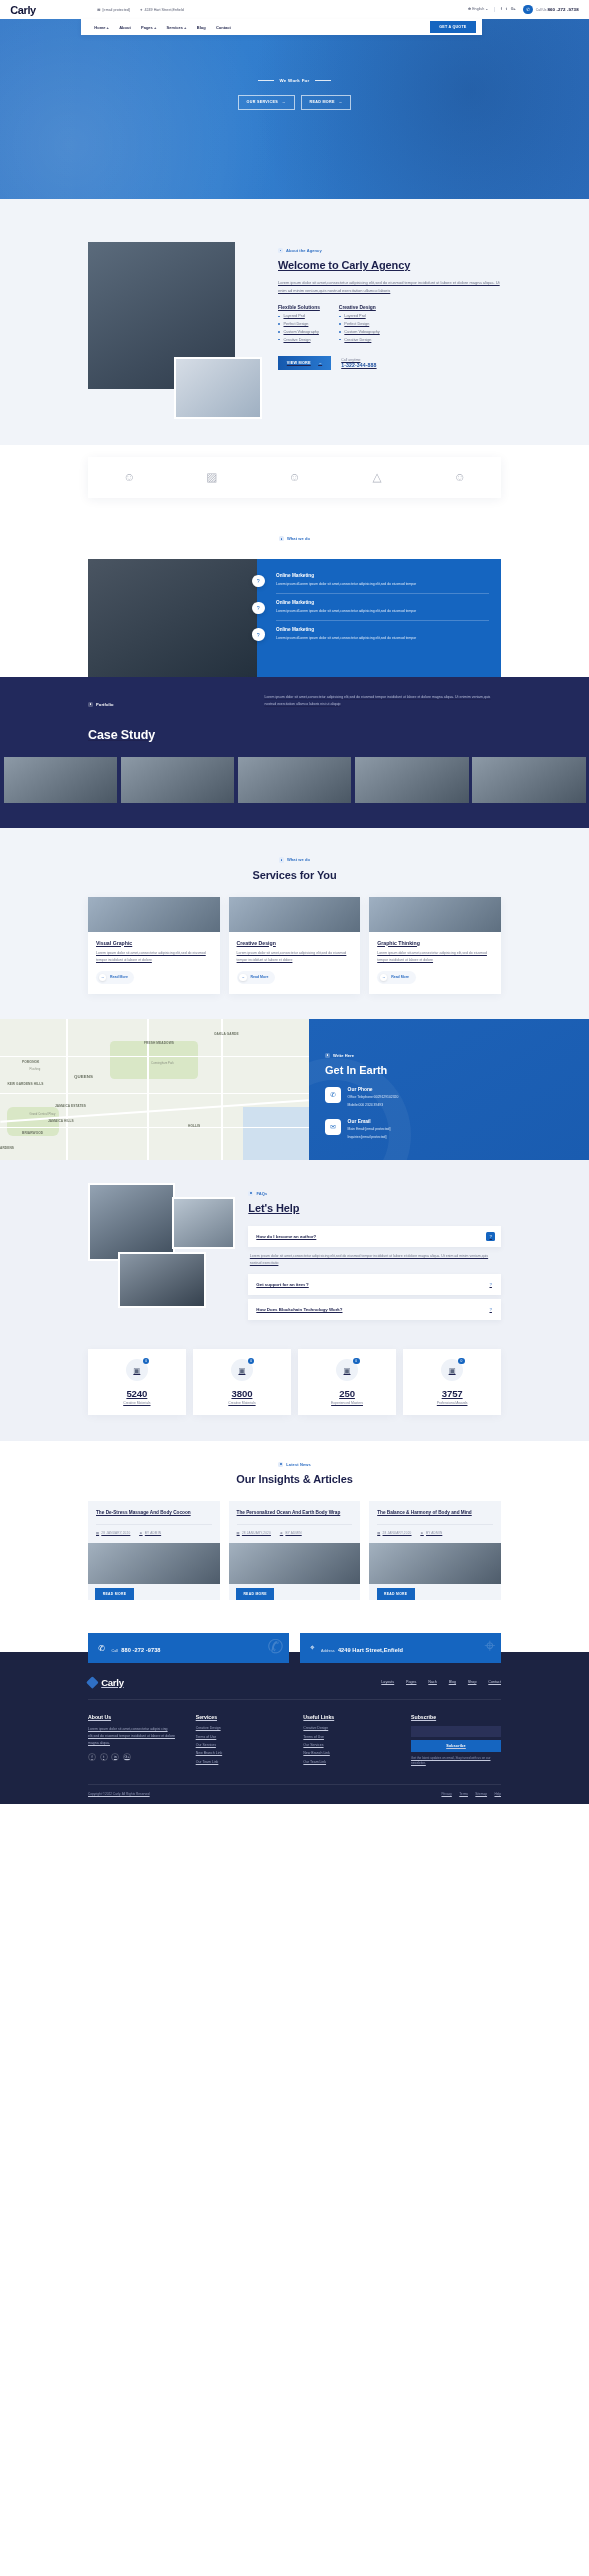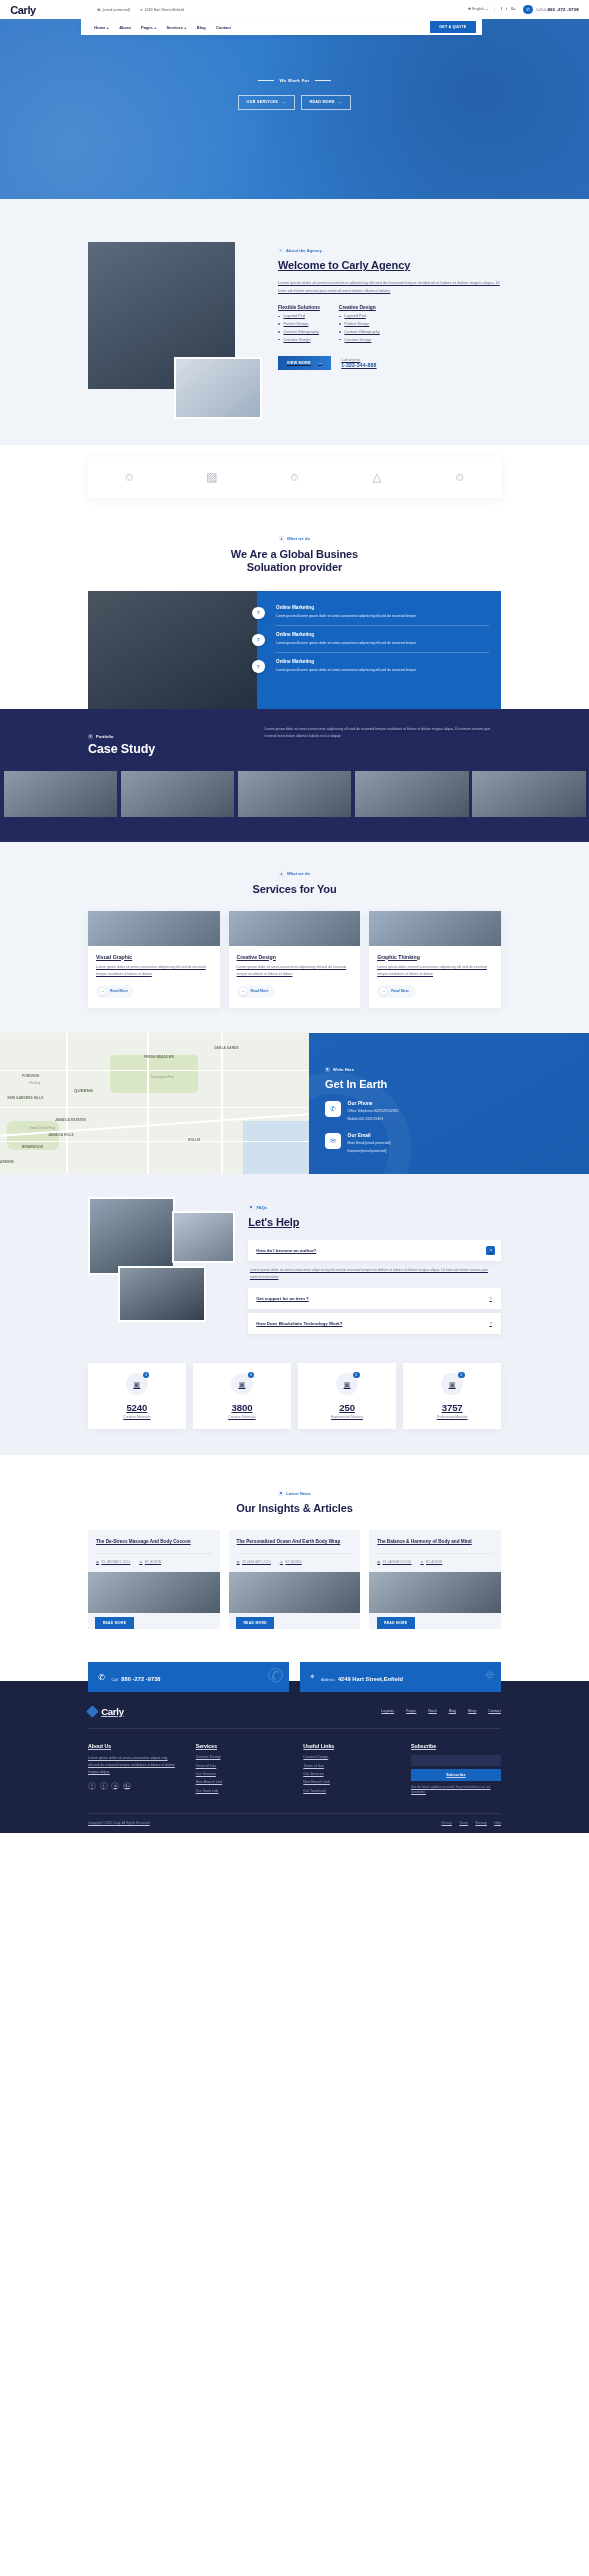--- a/index.html
+++ b/index.html
@@ -79,21 +79,21 @@
   .feat{padding:5.9px 0;border-bottom:0.7px solid rgba(255,255,255,.22);position:relative;}
   .feat:last-child{border-bottom:none;}
   .feat h5{color:#fff;font-size:4.7px;font-weight:700;margin-bottom:2.9px;}
   .feat p{color:#dce9f9;font-size:3.4px;line-height:1.8;}
   .feat .bub{position:absolute;left:-24px;top:7.4px;width:12.5px;height:12.5px;border-radius:50%;background:#fff;color:#1565c0;display:flex;align-items:center;justify-content:center;font-size:5.2px;box-shadow:0 1.5px 4.4px rgba(0,0,0,.15);}
 
   
   .case{background:#22295c;padding:7.4px 0 25px;}
   .case-head{display:flex;align-items:flex-start;gap:29.5px;padding-top:10.3px;}
   .case-head .lft{width:147px;}
-  .case-head h2{color:#fff;font-size:12.5px;margin-top:2px;}
+  .case-head h2{color:#fff;font-size:12.5px;margin-top:20px;}
   .case-head .tag{color:#fff;}
   .case-head .tag .sq{background:rgba(255,255,255,.22);}
   .case-head .tag .sq i{background:#fff;}
   .case-head p{font-size:3.5px;line-height:2.0;color:#b7bdd8;flex:1;}
   .case-grid{display:flex;gap:3.7px;margin-top:13.3px;width:582px;margin-left:3.7px;}
   .case-grid .ci{flex:1;height:46px;background:linear-gradient(145deg,#8d9aa7,#4a5764);}
 
   
   .svc{background:#f1f4f9;padding:22px 0 25px;text-align:center;}
   .svc h2{margin-top:5.2px;}
@@ -145,21 +145,21 @@
   
   .stats{background:#eef1f7;padding:0 0 26.5px;}
   .stat-grid{display:flex;gap:7.4px;}
   .stat{flex:1;background:#fff;padding:10.3px 0 9.6px;text-align:center;box-shadow:0 2.2px 8.8px rgba(25,45,85,.05);}
   .stat .ic{width:22px;height:22px;border-radius:50%;background:#eef2f8;margin:0 auto;display:flex;align-items:center;justify-content:center;font-size:7.4px;color:#5d6880;position:relative;}
   .stat .ic .bdg{position:absolute;right:-1.5px;top:-1.5px;width:6.6px;height:6.6px;border-radius:50%;background:#1565c0;color:#fff;font-size:3.3px;display:flex;align-items:center;justify-content:center;}
   .stat .num{font-size:9.6px;font-weight:700;color:#1b1f4b;margin-top:6.6px;letter-spacing:-0.1px;}
   .stat .cap{font-size:3.4px;color:#7c8196;margin-top:2.2px;}
 
   
-  .blog{background:#fff;padding:28px 0 22px;text-align:center;}
+  .blog{background:#fff;padding:13px 0 22px;text-align:center;}
   .blog h2{margin-top:5.2px;}
   .blog-grid{display:flex;gap:8.8px;margin-top:14.7px;text-align:left;}
   .bcard{flex:1;background:#f1f4f9;}
   .bcard .bd{padding:8px 8px 0;}
   .bcard h4{font-size:4.7px;font-weight:700;color:#1b1f4b;line-height:1.5;}
   .bcard .meta{display:flex;gap:8.8px;font-size:3.1px;color:#8a8fa3;letter-spacing:0.2px;padding:6.6px 0 7.4px;border-top:0.7px solid #e2e6ee;margin-top:7.4px;}
   .bcard .meta span{display:flex;align-items:center;gap:2.2px;}
   .bcard .img{height:41px;background:linear-gradient(140deg,#a3b1bf,#4e5c6b);}
   .bcard .more{background:#1565c0;color:#fff;font-size:3.4px;font-weight:700;letter-spacing:0.3px;padding:3.7px 7.4px;display:inline-block;margin:-10.3px 0 0 7.4px;position:relative;}
 
@@ -320,24 +320,20 @@
     </div>
   </section>
 
   <section class="wwd">
     <div class="tag">
         <span class="sq">
           <i></i>
         </span>
         <span>What we do</span>
       </div>
-    <h2 class="big">
-      <span>We Are a Global Busines</span><br>
-      <span>Soluation provider</span>
-    </h2>
     <div class="wwd-row">
       <div class="wwd-img"></div>
       <div class="wwd-list">
         <div class="feat">
           <span class="bub">?</span>
           <h5>Online Marketing</h5>
           <p>Lorem ipsum dLorem ipsum dolor sit amet,consectetur adipisicing elit,sed do eiusmod tempor</p>
         </div>
         <div class="feat">
           <span class="bub">?</span>

